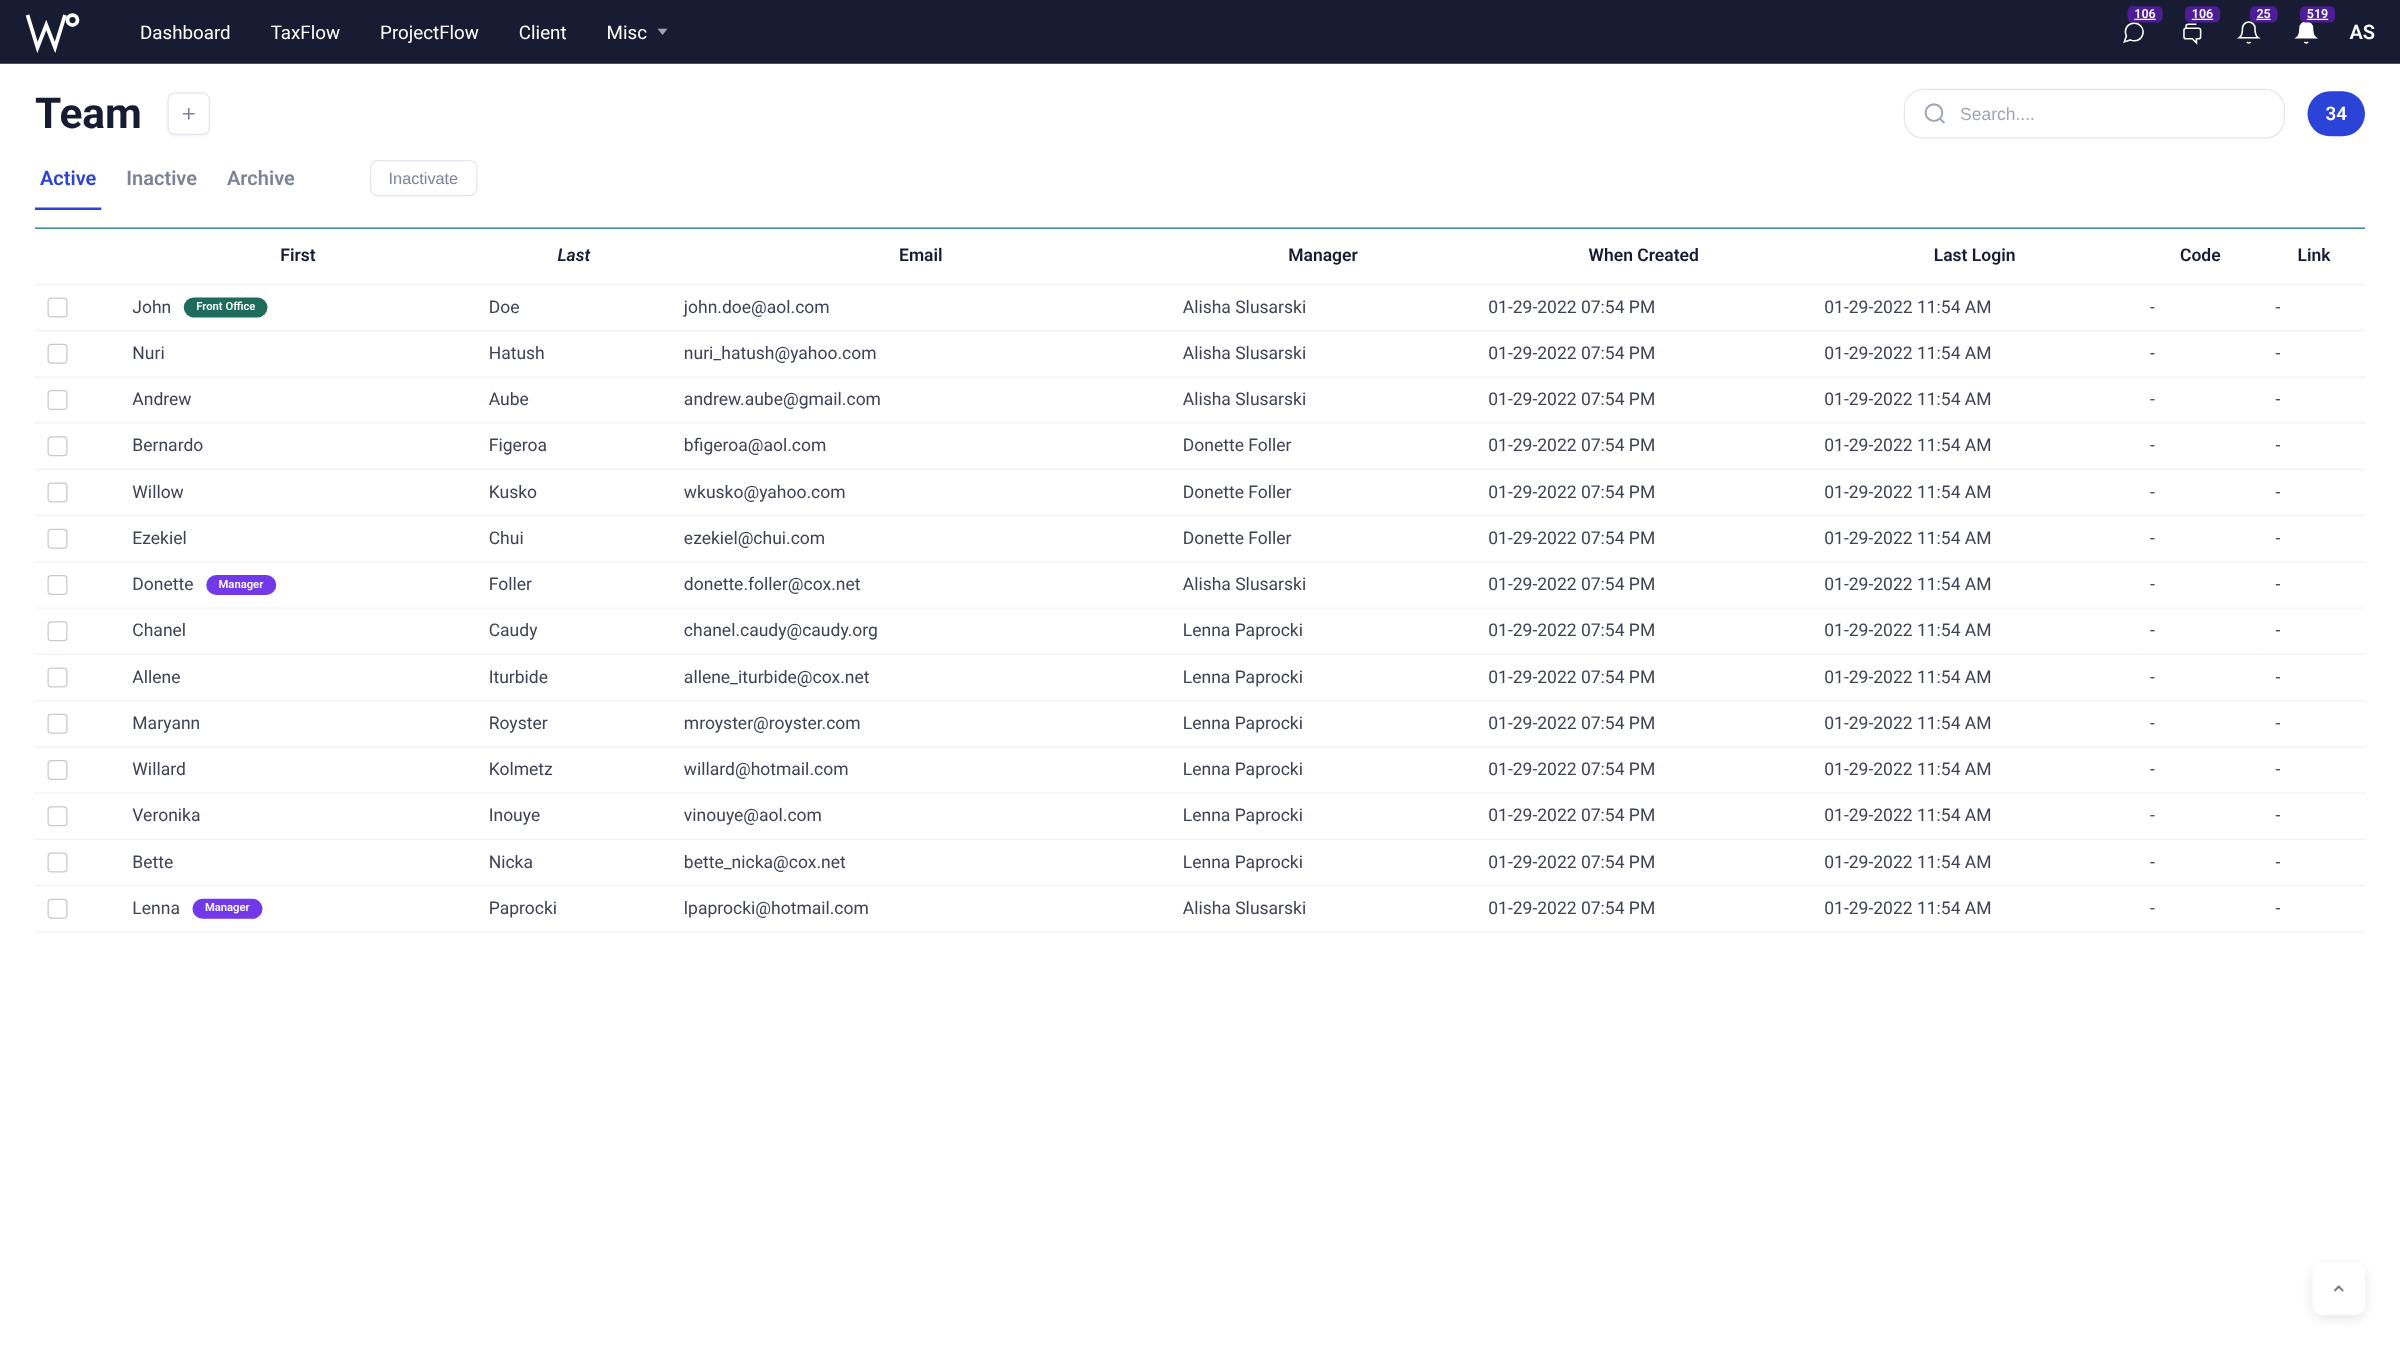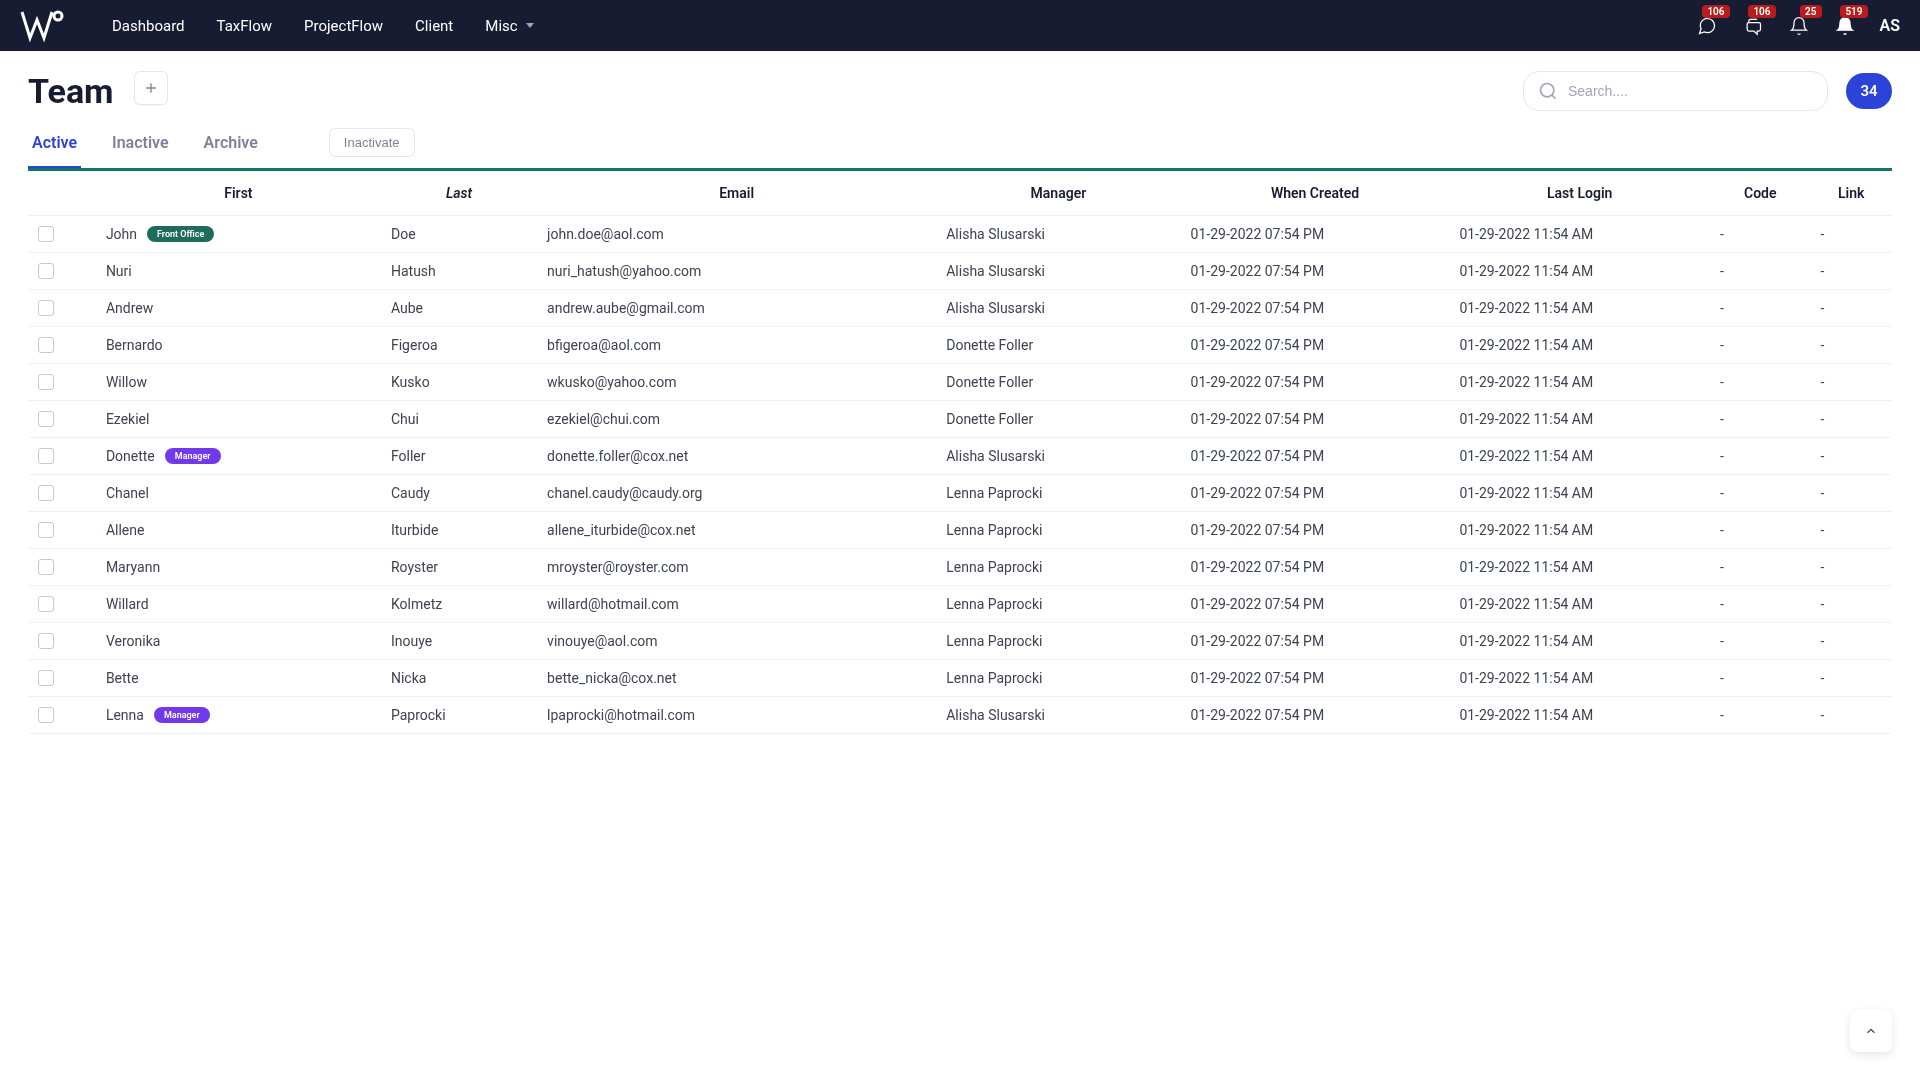--- a/index.html
+++ b/index.html
@@ -10,39 +10,39 @@
 .header-left { display: flex; align-items: center; gap: 8px; }
 .logo { width: 46px; height: 40px; display: flex; align-items: center; }
 .logo svg { width: 46px; height: 35px; }
 .nav { display: flex; gap: 4px; margin-left: 24px; }
 .nav-item { color: #fff; font-size: 15px; padding: 8px 14px; border-radius: 4px; cursor: pointer; display: flex; align-items: center; gap: 6px; }
 .chevron-down { width: 0; height: 0; border-left: 4px solid transparent; border-right: 4px solid transparent; border-top: 5px solid #a1a5b7; margin-left: 2px; }
 .header-right { display: flex; align-items: center; gap: 24px; }
 .icon-badge-wrap { position: relative; cursor: pointer; }
 .header-icon { width: 22px; height: 22px; display: flex; align-items: center; justify-content: center; }
 .header-icon svg { width: 20px; height: 20px; fill: none; stroke: #fff; stroke-width: 1.5; }
-.badge-count { position: absolute; top: -10px; right: -12px; background: #b91c1c; color: #fff; font-size: 10px; font-weight: 600; padding: 1px 5px; border-radius: 4px; min-width: 18px; text-align: center; }
+.badge-count { position: absolute; top: -10px; right: -12px; background: #4c1d95; color: #fff; font-size: 10px; font-weight: 600; padding: 1px 5px; border-radius: 4px; min-width: 18px; text-align: center; text-decoration: underline; }
 .avatar-initials { color: #fff; font-size: 16px; font-weight: 600; cursor: pointer; }
 
 
 .content { padding: 20px 28px; }
 .page-head { display: flex; align-items: center; justify-content: space-between; margin-bottom: 12px; }
-.page-head-left { display: flex; align-items: flex-start; gap: 20px; }
+.page-head-left { display: flex; align-items: center; gap: 20px; }
 .page-title { font-size: 34px; font-weight: 700; color: #181c32; }
 .add-btn { width: 34px; height: 34px; border: 1px solid #e4e6ef; background: #fff; border-radius: 6px; display: flex; align-items: center; justify-content: center; cursor: pointer; box-shadow: 0 1px 2px rgba(0,0,0,0.04); }
 .add-btn svg { width: 16px; height: 16px; stroke: #7e8299; stroke-width: 2; fill: none; }
 .page-head-right { display: flex; align-items: center; gap: 18px; }
 .search-wrap { display: flex; align-items: center; border: 1px solid #e4e6ef; border-radius: 16px; padding: 0 14px; height: 40px; width: 305px; background: #fff; }
 .search-wrap svg { width: 20px; height: 20px; stroke: #a1a5b7; fill: none; stroke-width: 2; }
 .search-input { border: none; outline: none; font-size: 14px; color: #a1a5b7; padding: 0 10px; flex: 1; background: transparent; }
 .search-input::placeholder { color: #a1a5b7; }
 .count-pill { background: #2b43d6; color: #fff; width: 46px; height: 36px; border-radius: 18px; display: flex; align-items: center; justify-content: center; font-size: 15px; font-weight: 600; }
 
 
-.tabs-row { display: flex; align-items: center; border-bottom: 3px solid #0f766e; gap: 27px; padding-bottom: 0; margin-bottom: 0; position: relative; }
+.tabs-row { display: flex; align-items: center; border-bottom: 1px solid #0f766e; gap: 16px; padding-bottom: 14px; margin-bottom: 0; position: relative; }
 .tab { font-size: 16px; font-weight: 600; color: #7e8299; padding: 10px 4px 14px 4px; cursor: pointer; border-bottom: 2px solid transparent; }
 .tab.active { color: #2b43d6; border-bottom: 2px solid #2b43d6; }
 .inactivate-btn { border: 1px solid #e4e6ef; background: #fff; border-radius: 6px; padding: 6px 14px; font-size: 13px; color: #7e8299; cursor: pointer; margin-left: 40px; margin-bottom: 6px; }
 
 
 .table { width: 100%; border-collapse: collapse; }
 .table thead th { text-align: center; font-size: 14px; font-weight: 600; color: #181c32; padding: 14px 10px; border-bottom: 1px solid #eff2f5; }
 .table tbody td { font-size: 14px; color: #3f4254; padding: 10px 10px; border-bottom: 1px solid #eff2f5; vertical-align: middle; }
 .checkbox-cell { width: 40px; }
 .checkbox { width: 16px; height: 16px; border: 1px solid #c7c9d1; border-radius: 3px; cursor: pointer; background: #fff; }

